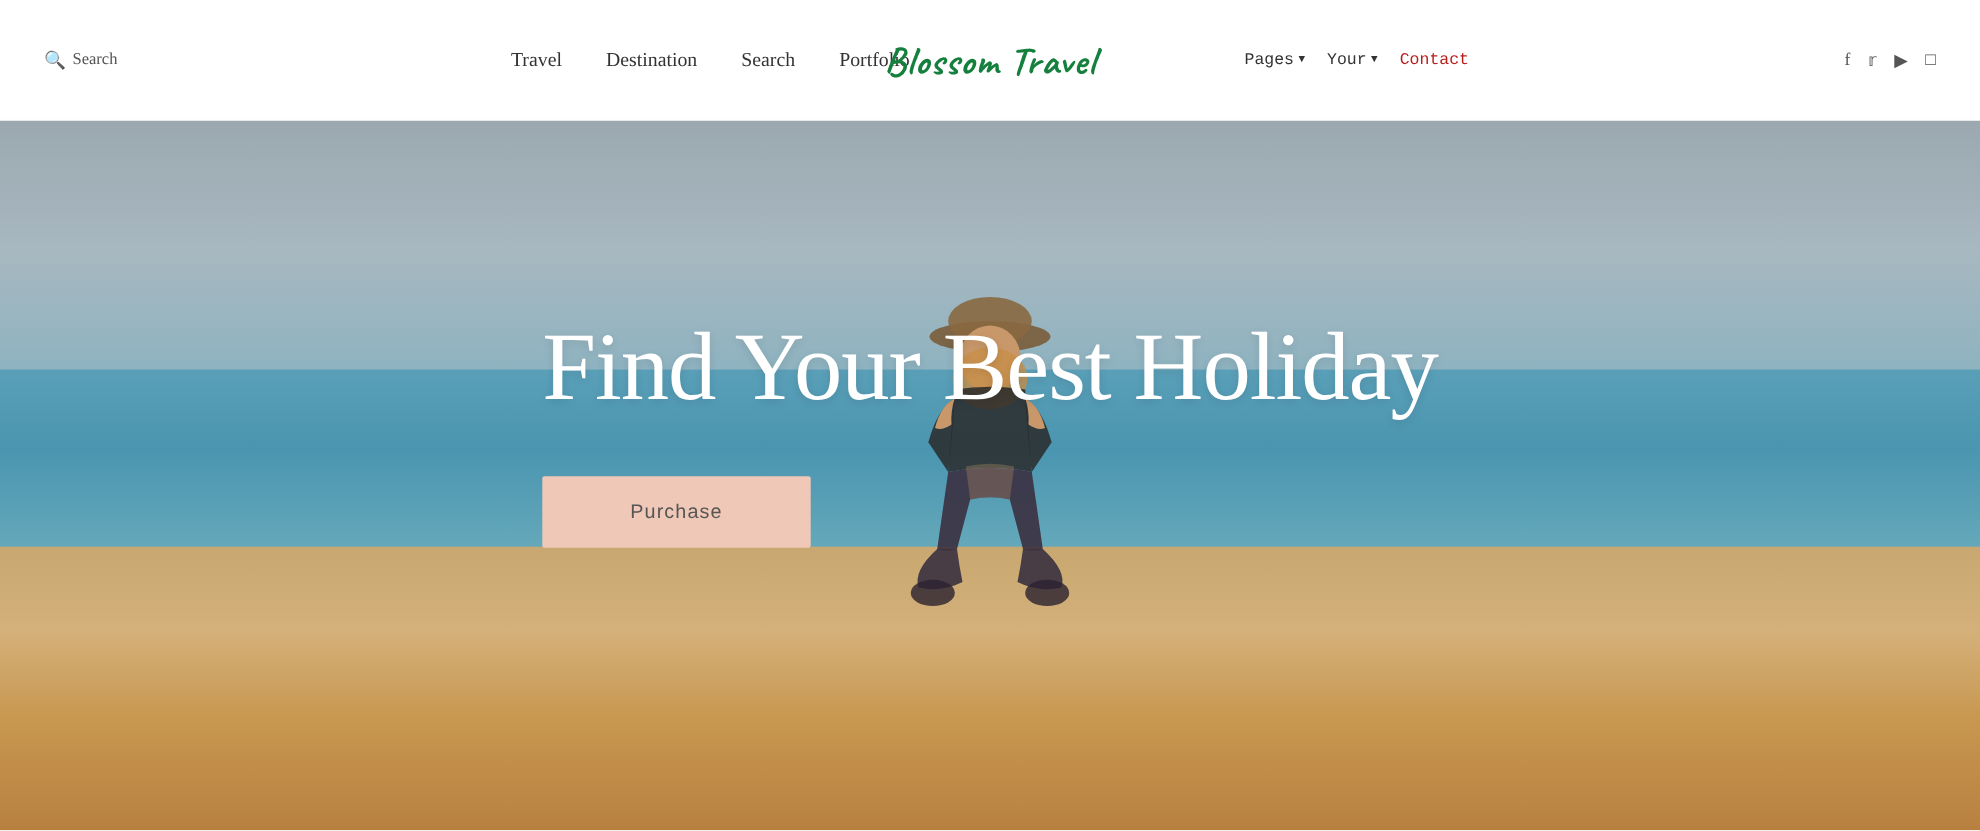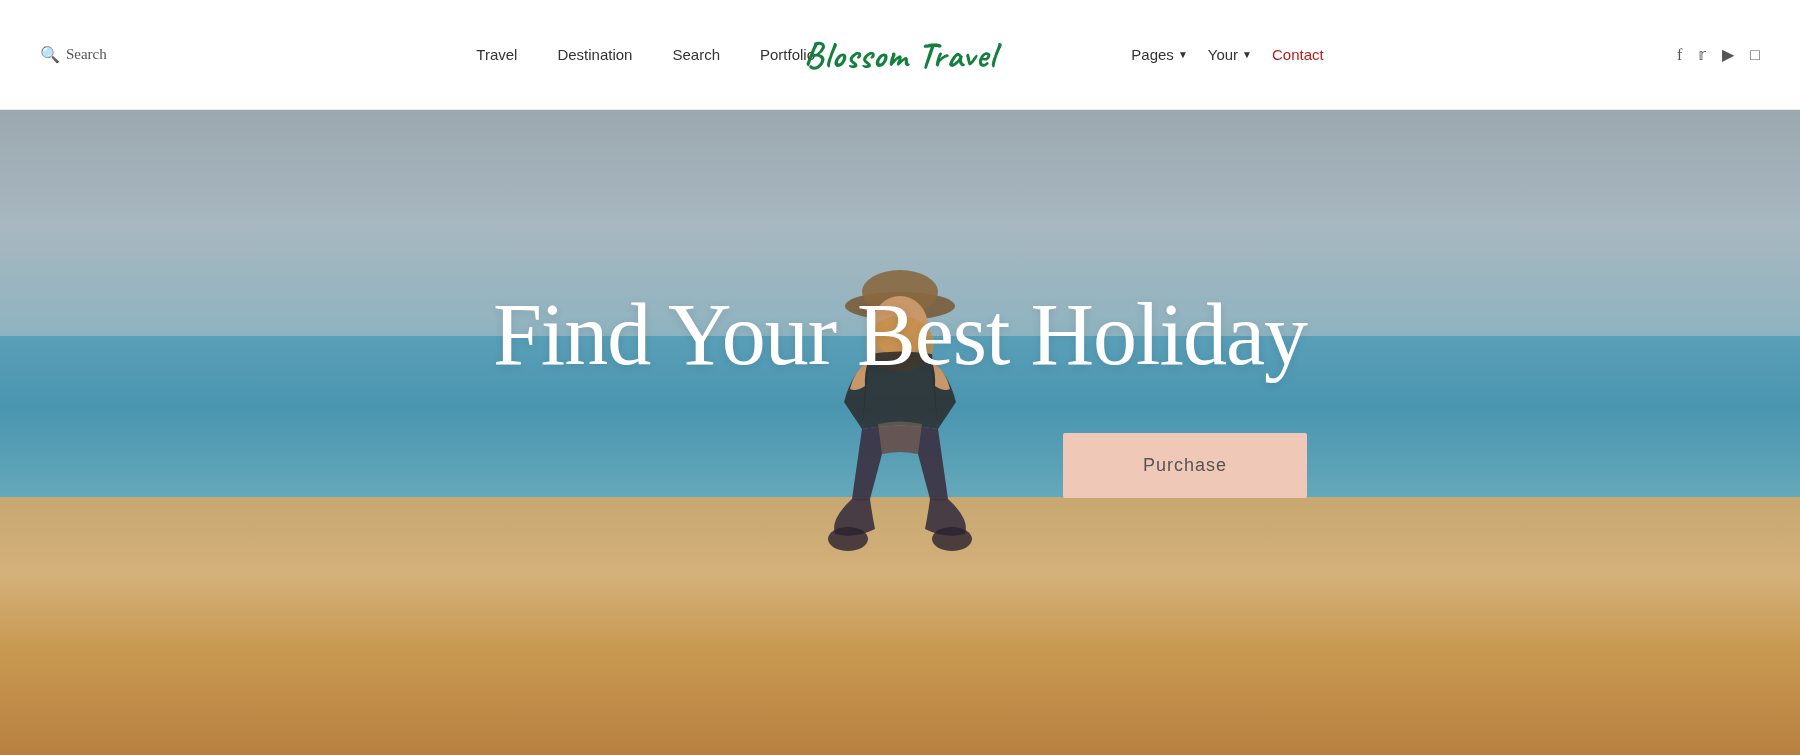--- a/index.html
+++ b/index.html
@@ -37,39 +37,40 @@
       align-items: center;
       gap: 40px;
       font-family: Arial, sans-serif;
       font-size: 15px;
       color: #333;
     }
 
     .header-nav a {
       text-decoration: none;
       color: #333;
-      font-size: 15px;
+      font-size: 18px;
+      font-family: Liberation Serif, serif;
     }
 
     .logo {
       position: absolute;
       left: 50%;
       transform: translateX(-50%);
       font-family: 'Caveat', 'Comic Sans MS', cursive;
       font-size: 36px;
       color: #15803d;
       font-weight: 600;
       white-space: nowrap;
       letter-spacing: 1px;
     }
 
     .header-right-nav {
       display: flex;
       gap: 20px;
-      font-family: Liberation Sans, sans-serif;
+      font-family: Liberation Mono, monospace;
       font-size: 15px;
       color: #333;
     }
 
     .header-right-nav a {
       text-decoration: none;
       color: #b91c1c;
     }
 
     .dropdown-label {
@@ -149,21 +150,21 @@
       width: 200px;
       height: 320px;
     }
 
     .hero-content {
       position: relative;
       z-index: 10;
       text-align: center;
       display: flex;
       flex-direction: column;
-      align-items: flex-end;
+      align-items: flex-start;
       gap: 29px;
       margin-top: -80px;
     }
 
     .hero-title {
       font-family: 'Georgia', 'Times New Roman', serif;
       font-size: 88px;
       color: #fff;
       font-weight: 400;
       line-height: 1.1;

